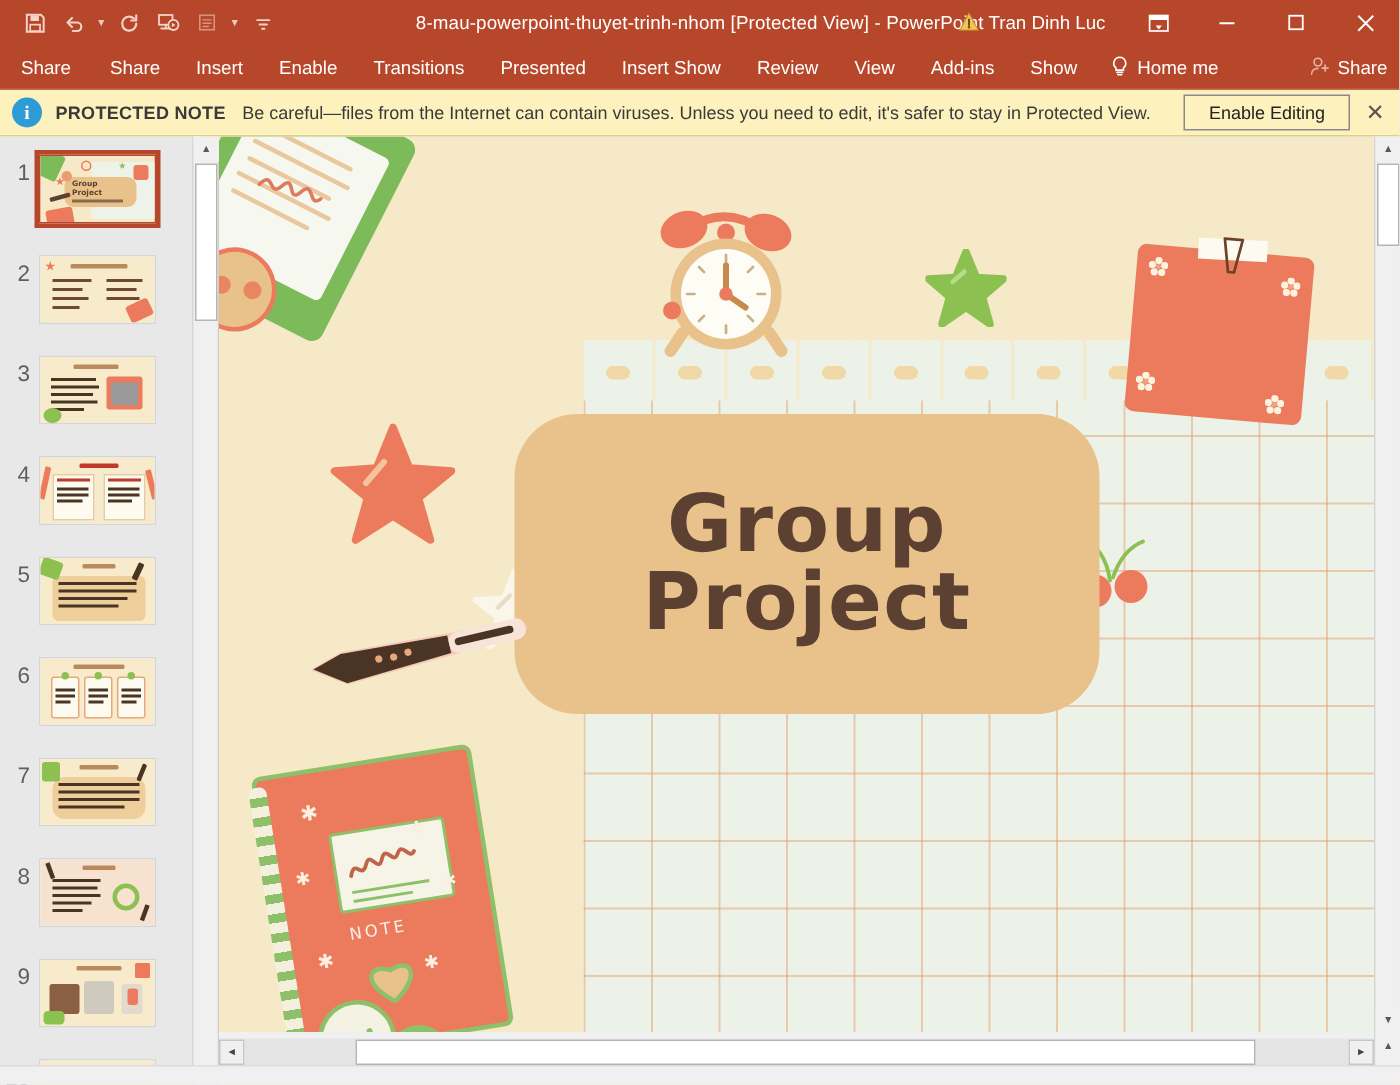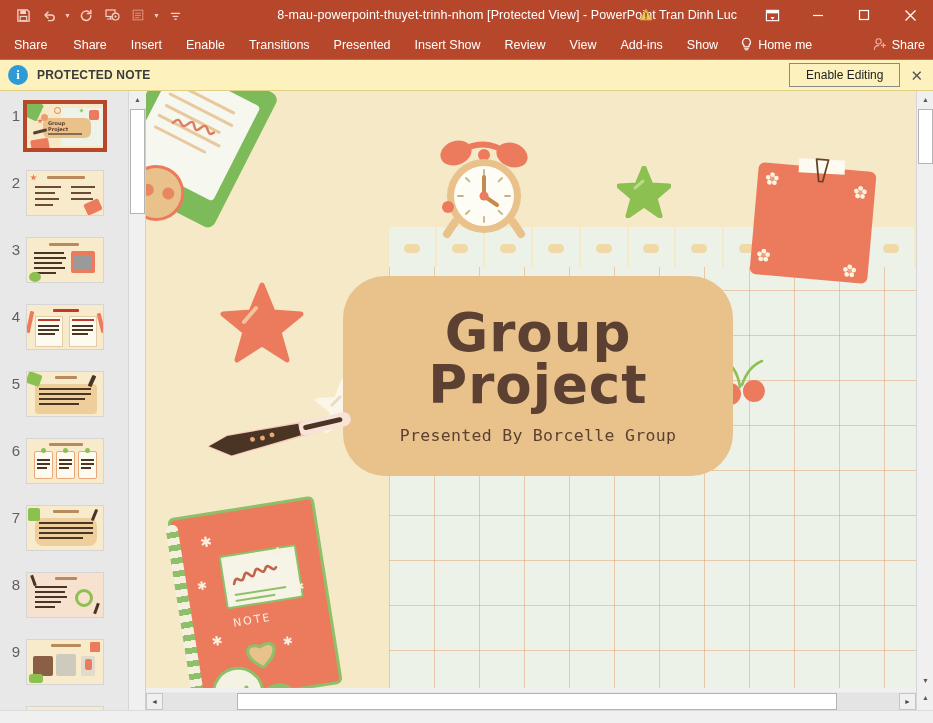--- a/index.html
+++ b/index.html
@@ -375,20 +375,21 @@
           </svg>
       </span>
       <span>Share</span>
     </div>
   </div>
   <div class="ribbon-rule"></div>
 
   <div class="pvbar">
     <div class="pv-icon">i</div>
     <div class="pv-label">PROTECTED NOTE</div>
+    <div class="pv-msg">Be careful—files from the Internet can contain viruses. Unless you need to edit, it's safer to stay in Protected View.</div>
     <button class="pv-enable">Enable Editing</button>
     <div class="pv-close">✕</div>
   </div>
 
   <div class="thumbpanel">
 
     <div class="thumb-row" style="margin-top:8px;">
       <div class="thumb-num">1</div>
       <div class="thumb-box sel">
         <div class="thumb-inner" style="background:#f6e9c8;">
@@ -725,21 +726,20 @@
           <circle cx="40" cy="42" r="11" fill="#ec7b5e"></circle>
           <circle cx="12" cy="41" r="3" fill="#f6a890"></circle>
         </svg>
       </div>
 
       <div class="titlecard">
         <div class="slide-title">
           <span>Group</span><br>
           <span>Project</span>
         </div>
-        <div class="slide-sub">Presented By Borcelle Group</div>
       </div>
 
       <div class="pen">
         <svg width="152" height="26" viewBox="0 0 152 26">
           <path d="M2 9 L24 2 L146 8 Q152 13 146 18 L24 24 Z" fill="#f7c9b8"></path>
           <path d="M4 9 L24 3 L96 7 L96 19 L24 23 Z" fill="#4a3424"></path>
           <rect x="96" y="6" width="52" height="14" rx="6" fill="#f7e3d8"></rect>
           <rect x="100" y="10" width="40" height="5" rx="2.5" fill="#4a3424"></rect>
           <g fill="#e8a87c">
               <circle cx="48" cy="12" r="2.4"></circle>

